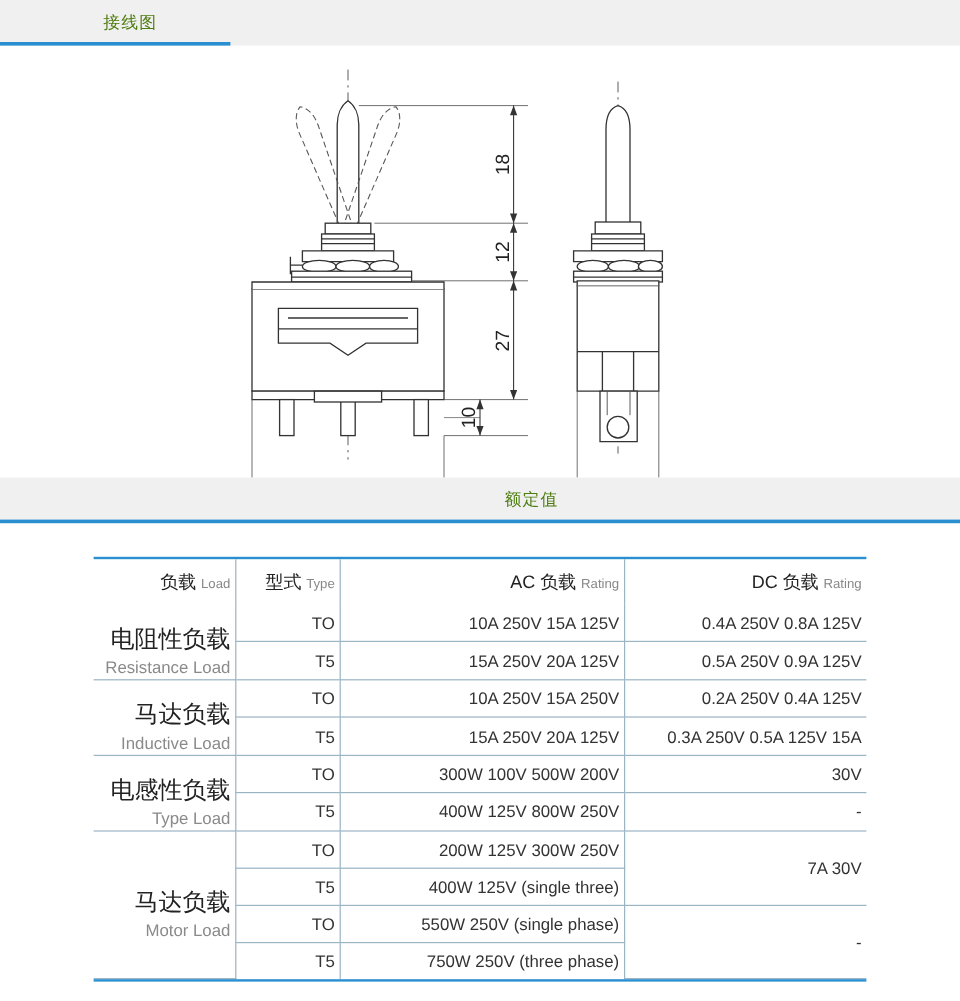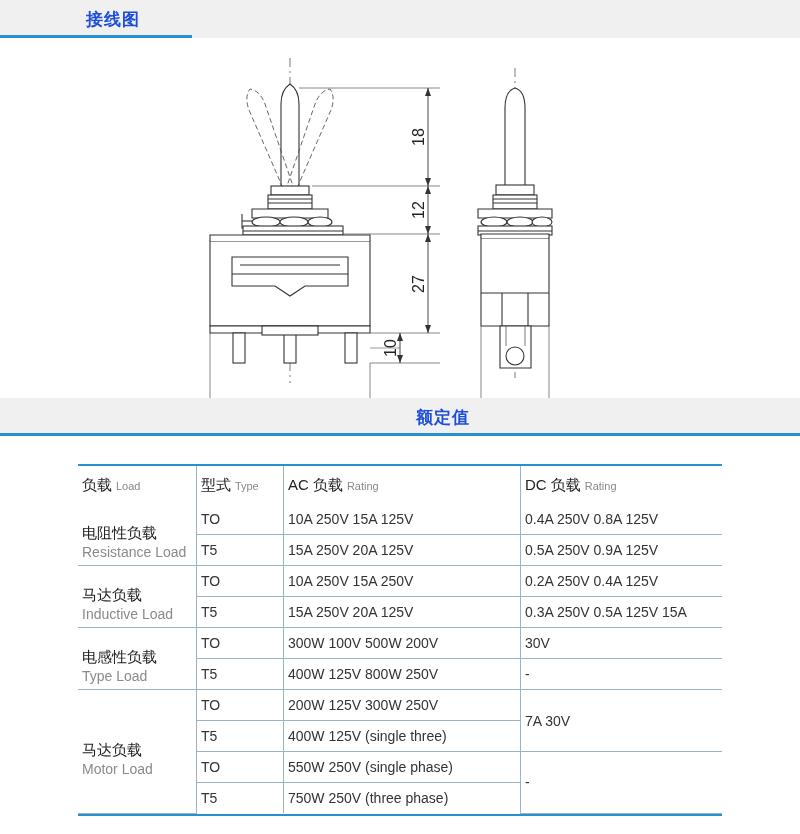--- a/index.html
+++ b/index.html
@@ -25,23 +25,23 @@
     align-items: center;
   }
   .section-header .bar {
     position: absolute;
     left: 0;
     bottom: 0;
     height: 3px;
     background: #2a8fd0;
   }
   .section-header .title {
-    font-size: 17px;
-    color: #1d4ed8;
-    font-weight: bold;
+    font-size: 14px;
+    color: #4d7c0f;
+    font-weight: normal;
     letter-spacing: 1px;
   }
 
   #wiring-header { margin: 0; }
   #wiring-header .bar { width: 192px; }
   #wiring-header .title { margin-left: 86px; }
 
   #rating-header { margin-top: 0; justify-content: center; }
   #rating-header .bar { width: 100%; }
   #rating-header .title { margin-left: 86px; }
@@ -57,21 +57,21 @@
   .table-wrap {
     padding: 28px 78px 0 78px;
   }
   table.rating {
     border-collapse: collapse;
     width: 644px;
     font-size: 14px;
   }
   table.rating td, table.rating th {
     border: 1px solid #9ab4c4;
-    text-align: left;
+    text-align: right;
     font-weight: normal;
     padding: 0 4px;
     color: #333;
   }
   table.rating thead td {
     height: 38px;
   }
   table.rating tbody td {
     height: 30px;
   }
@@ -79,21 +79,21 @@
     text-align: left;
     padding-left: 10px;
   }
   .cn { font-size: 15px; color: #222; }
   .en { font-size: 11px; color: #888; }
   .load-cell {
     text-align: left;
     padding-left: 10px;
     line-height: 1.35;
   }
-  .load-cell .cn { display: block; font-size: 15px; margin-top: 16px; }
+  .load-cell .cn { display: block; font-size: 20px; margin-top: 16px; }
   .load-cell .en { display: block; font-size: 14px; color: #8a8a8a; }
   
   .table-wrap .top-rule,
   .table-wrap .bottom-rule {
     height: 2px;
     background: #2a8fd0;
     width: 644px;
   }
   .table-wrap .top-rule { margin-bottom: 0px; }
   .table-wrap .bottom-rule { margin-top: 0px; }

